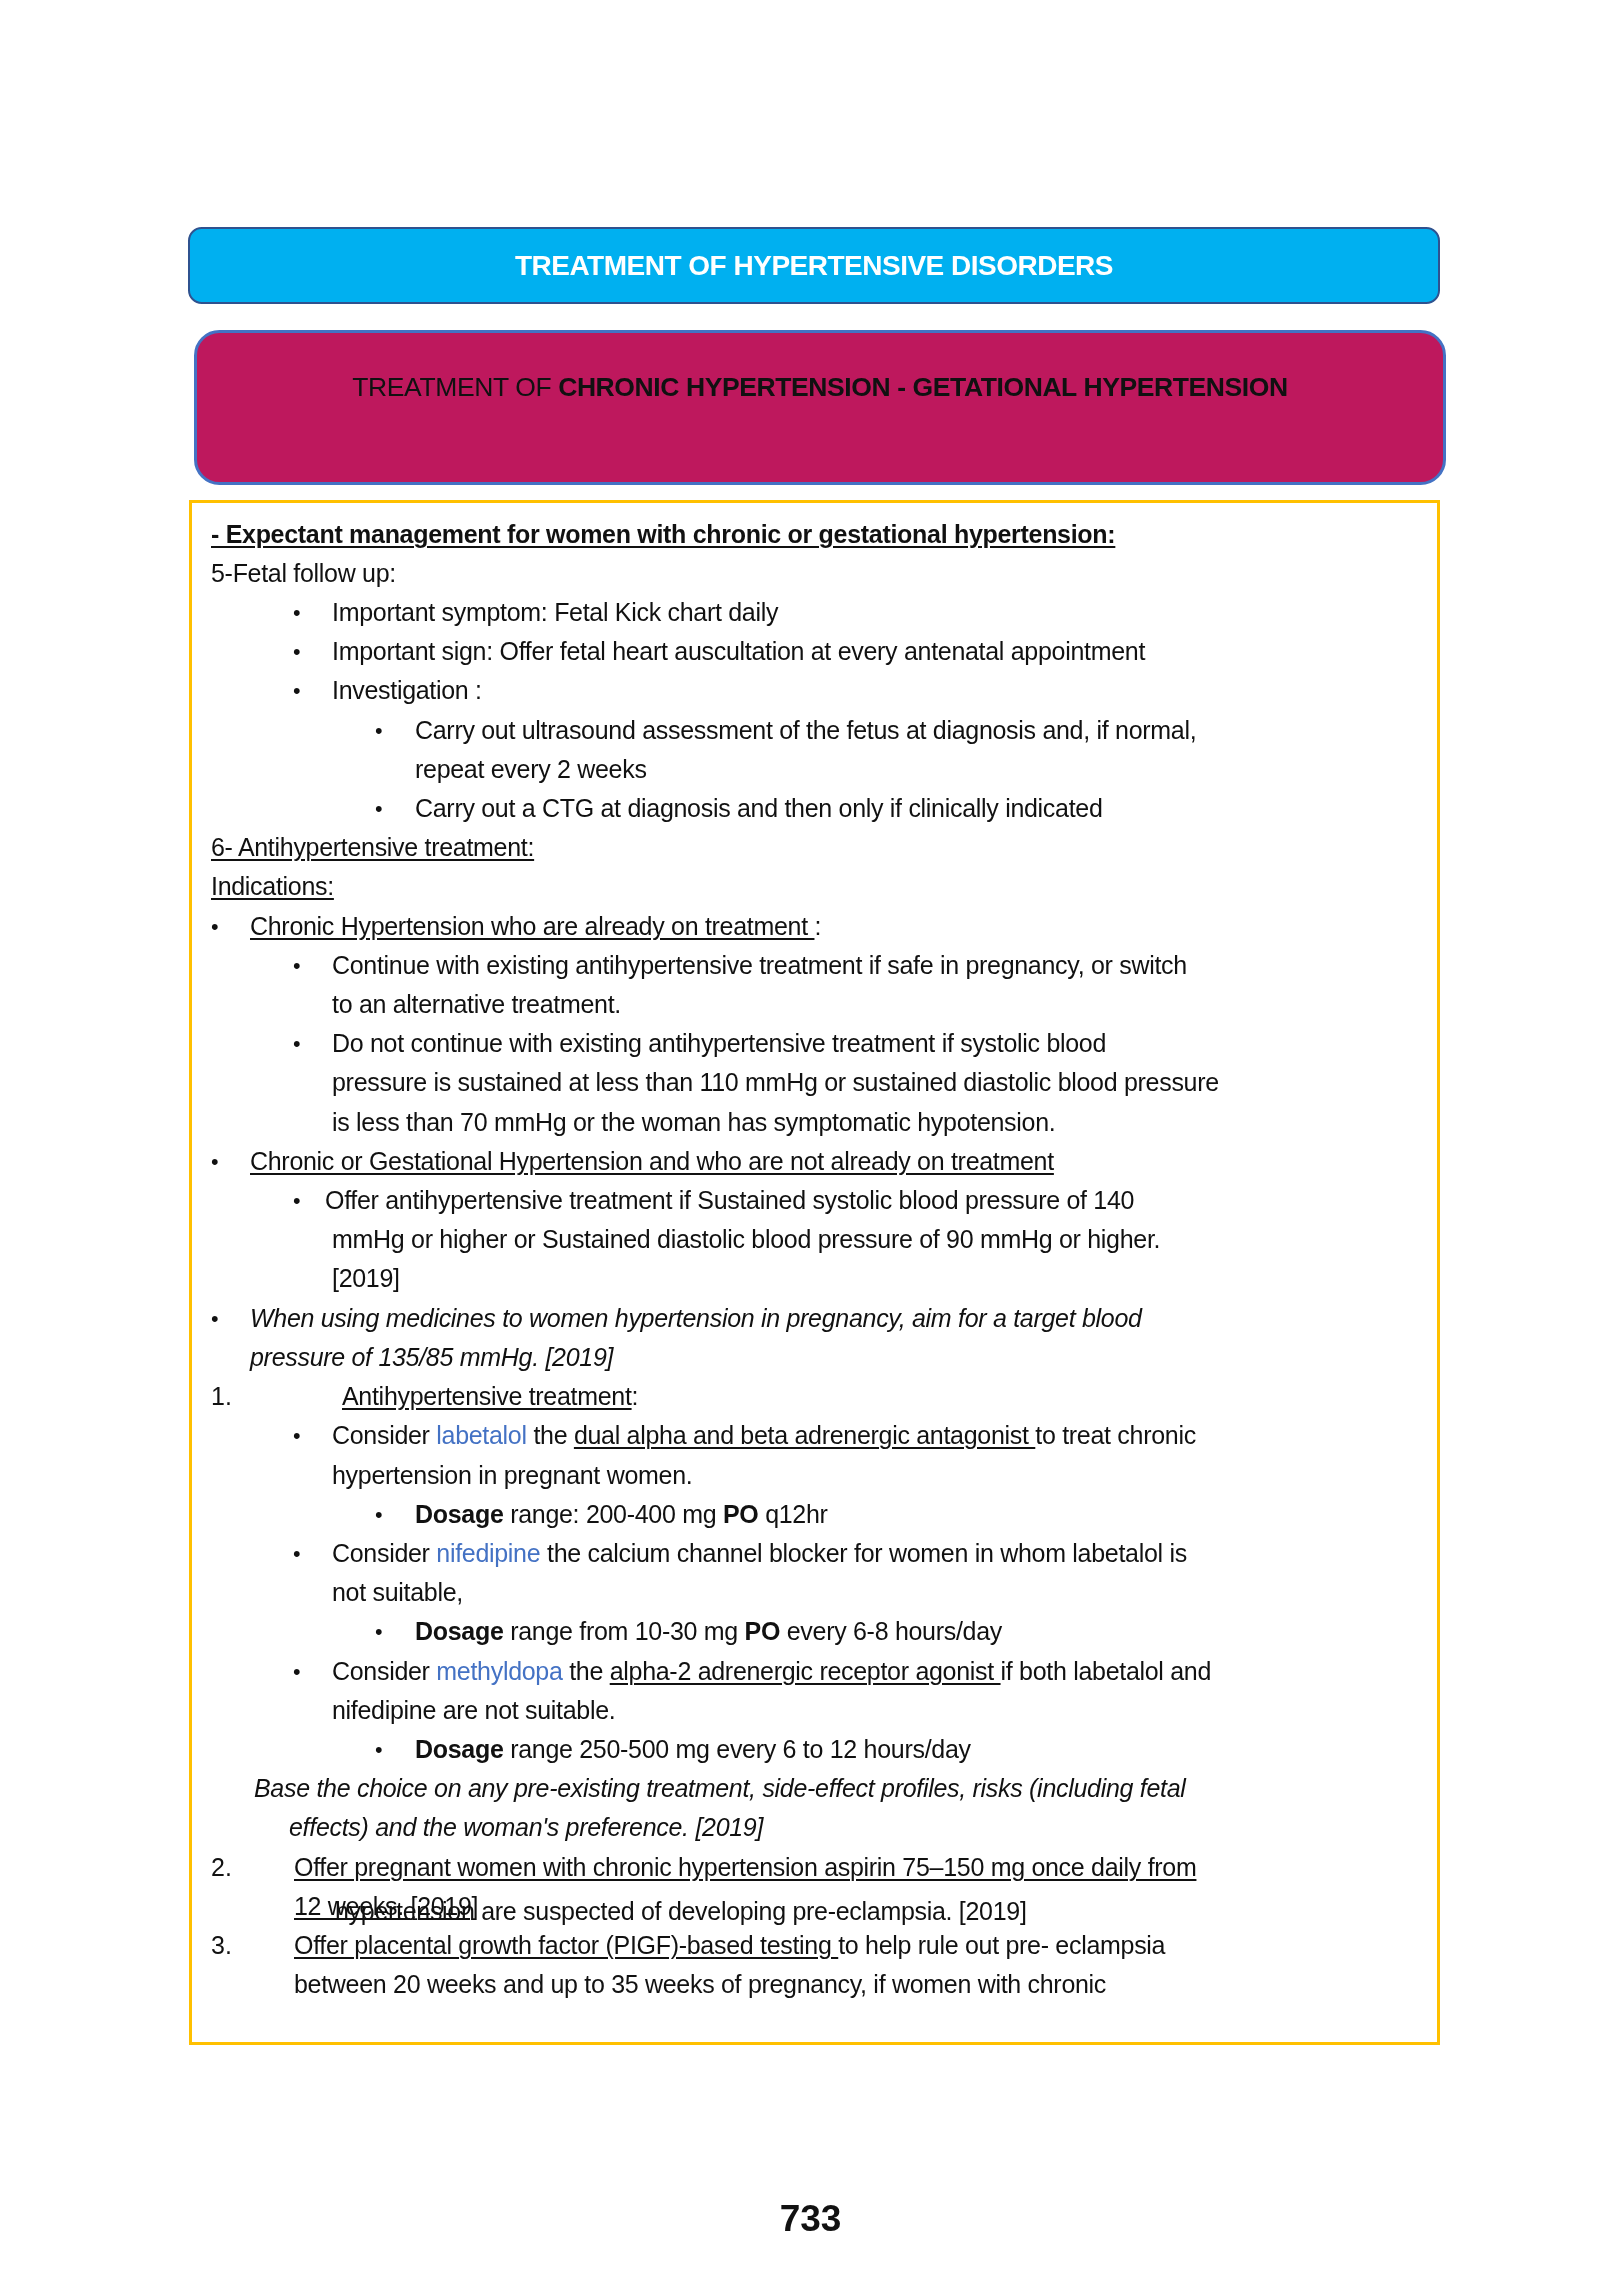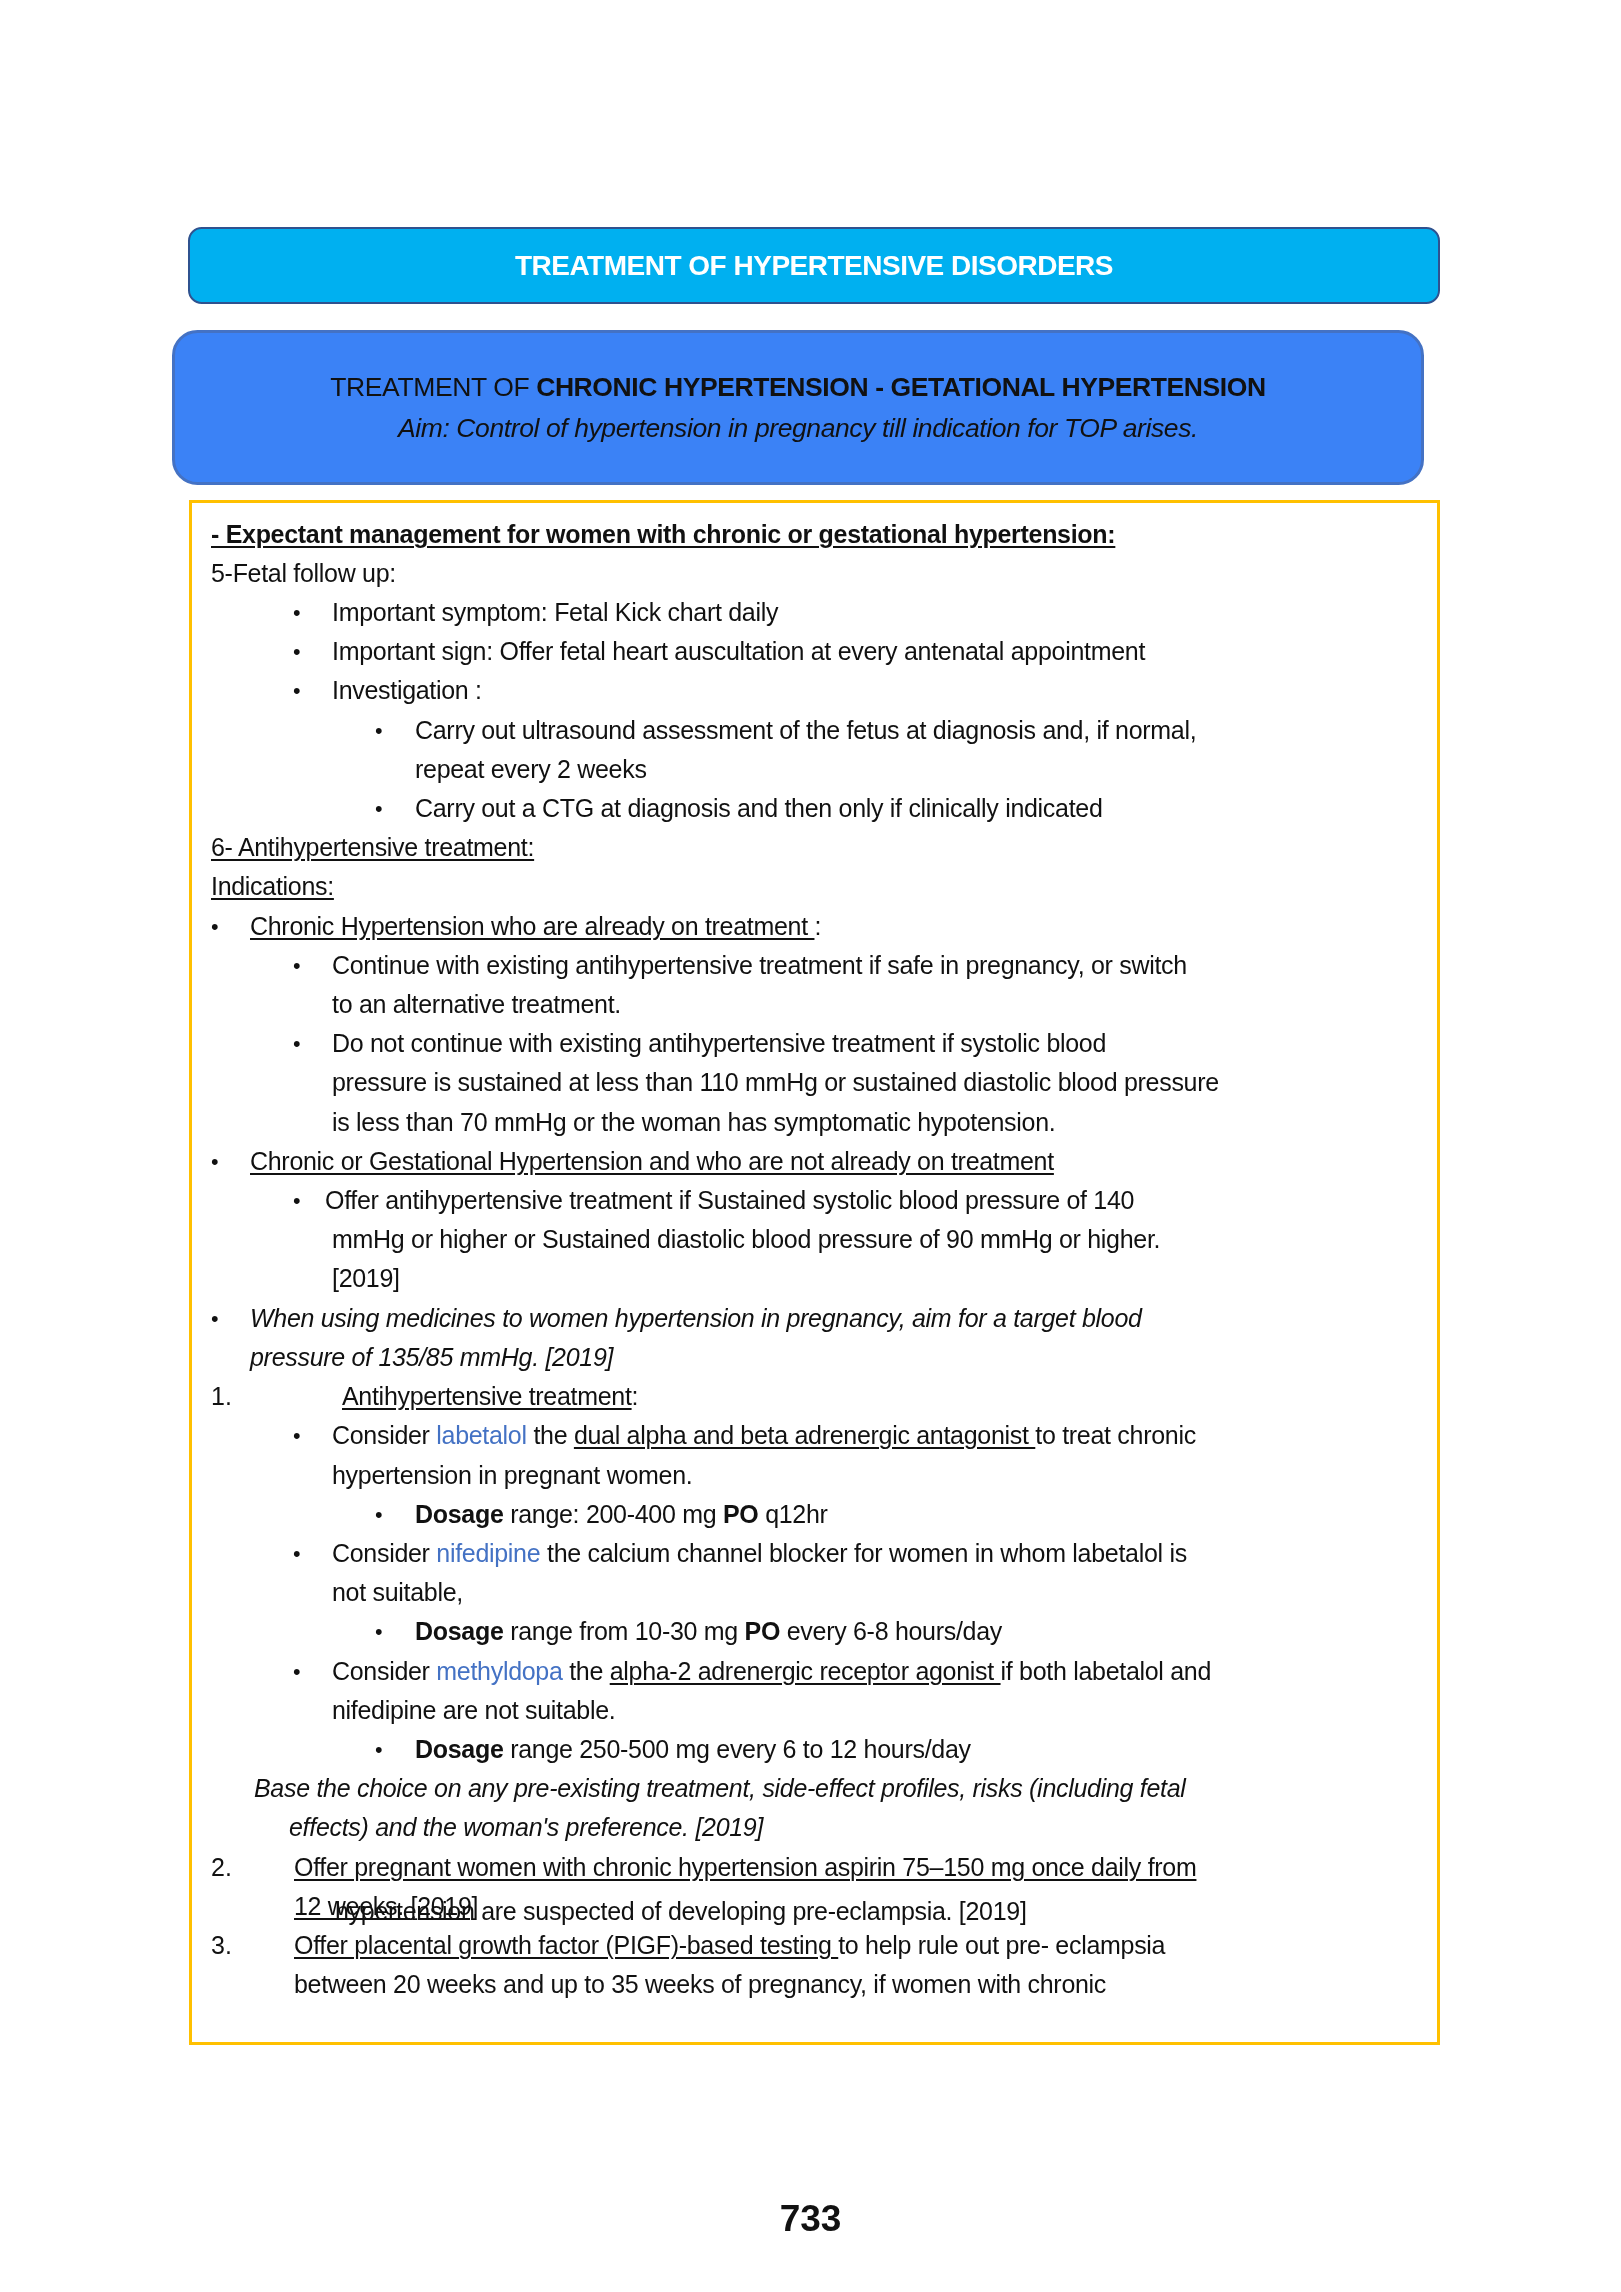--- a/index.html
+++ b/index.html
@@ -5,22 +5,22 @@
   html, body { margin: 0; padding: 0; background: #ffffff; }
   body { width: 1621px; height: 2293px; position: relative; overflow: hidden;
          font-family: "Liberation Sans", sans-serif; color: #111; }
   .title-box {
     position: absolute; left: 188px; top: 227px; width: 1252px; height: 77px;
     box-sizing: border-box; background: #00B0F0; border: 2.9px solid #2F528F;
     border-radius: 13.7px; display: flex; align-items: center; justify-content: center;
   }
   .title-box span { color: #fff; font-weight: bold; font-size: 28px; letter-spacing: -0.5px; }
   .sub-box {
-    position: absolute; left: 172px; top: 330px; width: 1252px; height: 155px;
-    box-sizing: border-box; border: 3.9px solid #4472C4; border-radius: 25.5px; background: #3b82f6;
+    position: absolute; left: 194px; top: 330px; width: 1252px; height: 155px;
+    box-sizing: border-box; border: 3.9px solid #4472C4; border-radius: 25.5px; background: #be185d;
   }
   .sub-title { position: absolute; left: 0; right: 0; top: 39px; text-align: center;
     font-size: 26.5px; letter-spacing: -0.4px; }
   .sub-title b { font-weight: bold; }
   .sub-aim { position: absolute; left: 0; right: 0; top: 80px; text-align: center;
     font-size: 26.5px; font-style: italic; letter-spacing: -0.4px; }
   .content-box {
     position: absolute; left: 189px; top: 500px; width: 1251px; height: 1545px;
     box-sizing: border-box; border: 3.9px solid #FFC000; background: #fff;
   }
@@ -37,21 +37,20 @@
 </style>
 </head>
 <body>
 
 <div class="title-box">
   <span>TREATMENT OF HYPERTENSIVE DISORDERS</span>
 </div>
 
 <div class="sub-box">
   <div class="sub-title"><span>TREATMENT OF </span><b>CHRONIC HYPERTENSION - GETATIONAL HYPERTENSION</b></div>
-  <div class="sub-aim">Aim: Control of hypertension in pregnancy till indication for TOP arises.</div>
 </div>
 
 <div class="content-box"></div>
 
 <div>
 
   <div class="ln b u" style="left:211px; top:515px;">- Expectant management for women with chronic or gestational hypertension:</div>
   <div class="ln" style="left:211px; top:554px;">5-Fetal follow up:</div>
 
   <span class="bul" style="left:293px; top:593px;">•</span>

